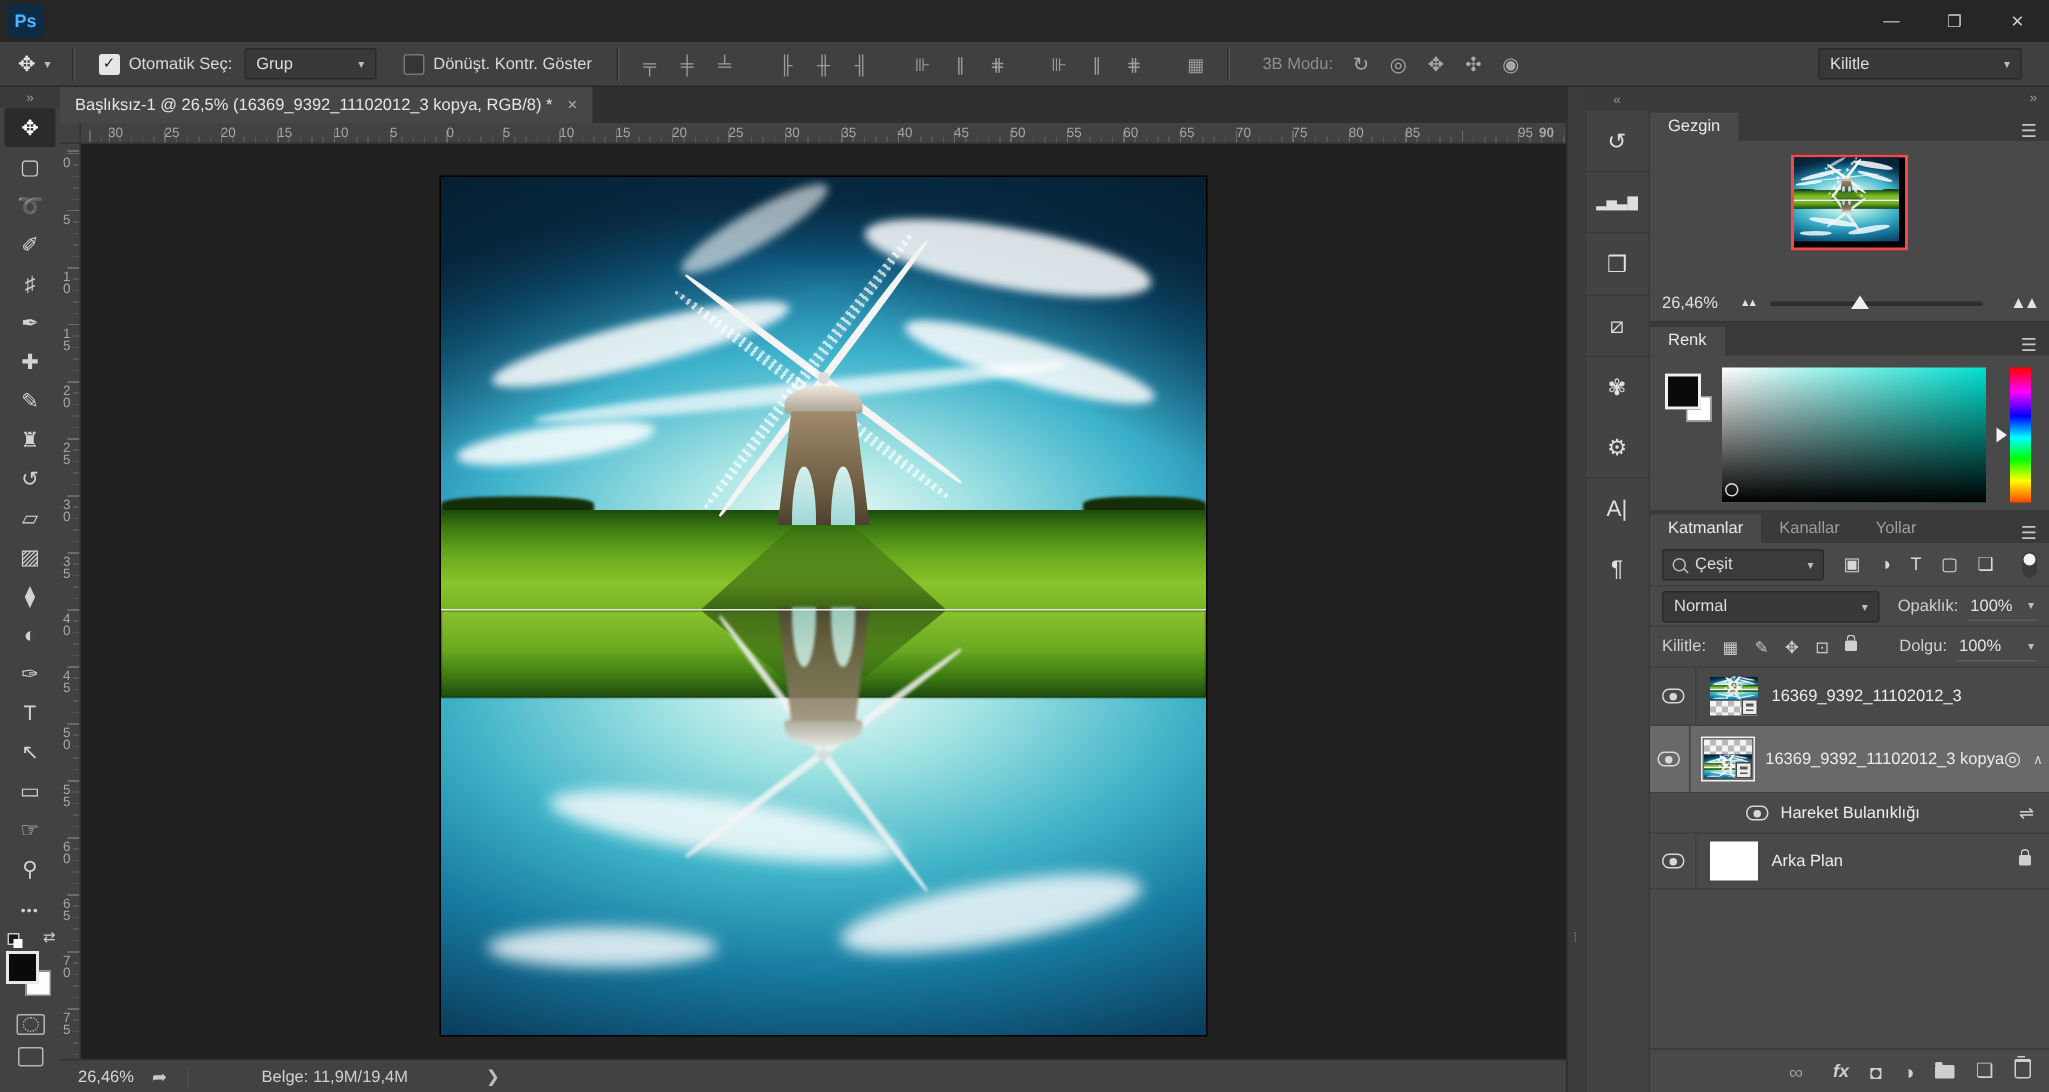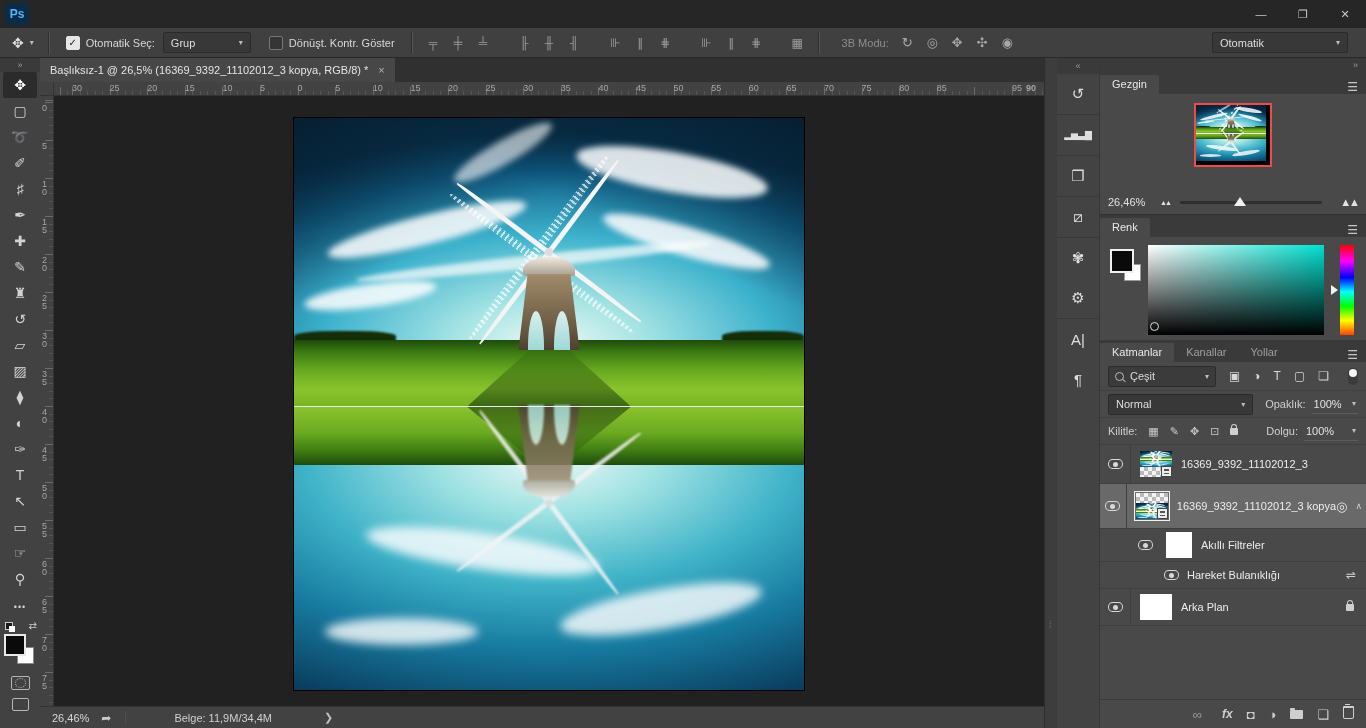--- a/index.html
+++ b/index.html
@@ -269,21 +269,21 @@
   <span class="dim">3B Modu:</span>
   <div id="mode3d-icons">
       <span class="opt-ic">↻</span>
       <span class="opt-ic">◎</span>
       <span class="opt-ic">✥</span>
       <span class="opt-ic">✣</span>
       <span class="opt-ic">◉</span>
     </div>
   <div class="spacer"></div>
   <div class="select ws" style="margin-right:12px">
-    <span>Otomatik</span>
+    <span>Kilitle</span>
     <span class="chev">▾</span>
   </div>
 </div>
 
 <div id="toolbar">
   <div class="hdr">»</div>
   <div id="tool-list">
       <div class="tool selected">
         <span>✥</span>
       </div>
@@ -476,21 +476,21 @@
   </div>
 </div>
 
 <div id="divider">
     <div class="grip">⁞</div>
   </div>
 
 <div id="statusbar">
   <span class="zoomtxt">26,46%</span>
   <span class="exp">➦</span>
-  <span class="docinfo">Belge: 11,9M/34,4M</span>
+  <span class="docinfo">Belge: 11,9M/19,4M</span>
   <span class="chv">❯</span>
 </div>
 
 <div id="iconstrip">
   <div class="hdr">«</div>
   <div id="strip-list">
       <div class="strip-btn">
         <span>↺</span>
       </div>
       <div class="strip-btn sep">
@@ -752,25 +752,20 @@
               </div>
               <div class="aw-line"></div>
             </div>
           <span class="sobadge"></span>
         </div>
         <span class="lname">16369_9392_11102012_3  kopya</span>
         <span class="sfbadge">◎</span>
         <span class="collapse-ar">∧</span>
       </div>
 
-      <div class="layer" style="height:32px;padding-left:38px">
-        <span class="eye" style="margin-right:4px"></span>
-        <div class="maskthumb"></div>
-        <span class="lname">Akıllı Filtreler</span>
-      </div>
 
       <div class="layer" style="height:26px;padding-left:64px">
         <span class="eye" style="margin-right:8px"></span>
         <span class="lname">Hareket Bulanıklığı</span>
         <span class="fxslider">⇌</span>
       </div>
 
       <div class="layer" style="height:36px">
         <div class="eyecell">
             <span class="eye"></span>

